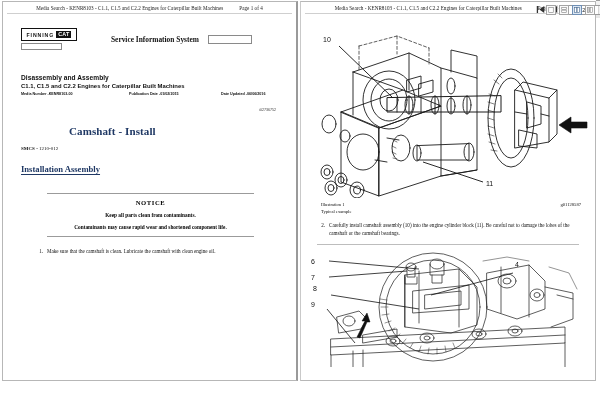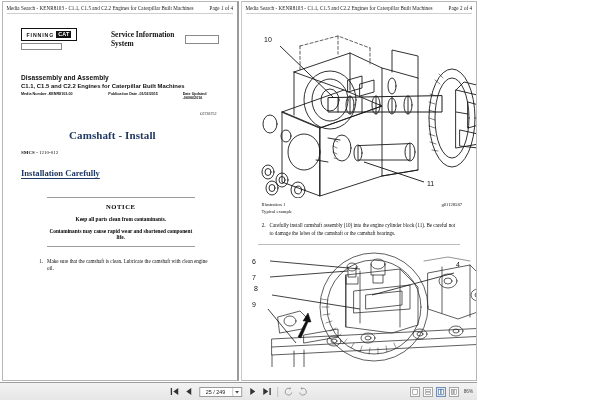--- a/index.html
+++ b/index.html
@@ -12,24 +12,24 @@
     height: 400px;
     overflow: hidden;
     font-family: "Liberation Serif", serif;
     position: relative;
   }
 
   
   #viewer {
     position: absolute;
     left: 0; top: 0;
-    width: 477px; height: 400px;
+    width: 524px; height: 400px;
     background: #ffffff;
     display: flex;
-    flex-direction: column;
+    flex-direction: row;
   }
 
   #pages-area {
     position: relative;
     flex: 1 1 auto;
     background: #ffffff;
     display: flex;
     flex-direction: row;
     align-items: stretch;
   }
@@ -383,21 +383,21 @@
 
         <div class="doc-code">i02736752</div>
 
         <div class="h-camshaft">Camshaft - Install</div>
 
         <div class="smcs">
           <b>SMCS</b>
           <span>- 1210-012</span>
         </div>
 
-        <div class="h-procedure">Installation Carefully</div>
+        <div class="h-procedure">Installation Assembly</div>
 
         <div class="notice">
           <div class="notice-title">NOTICE</div>
           <div class="notice-line">Keep all parts clean from contaminants.</div>
           <div class="notice-line">Contaminants may cause rapid wear and shortened component life.</div>
         </div>
 
         <div class="step-list">
           <div class="step">
             <span class="num">1.</span>

